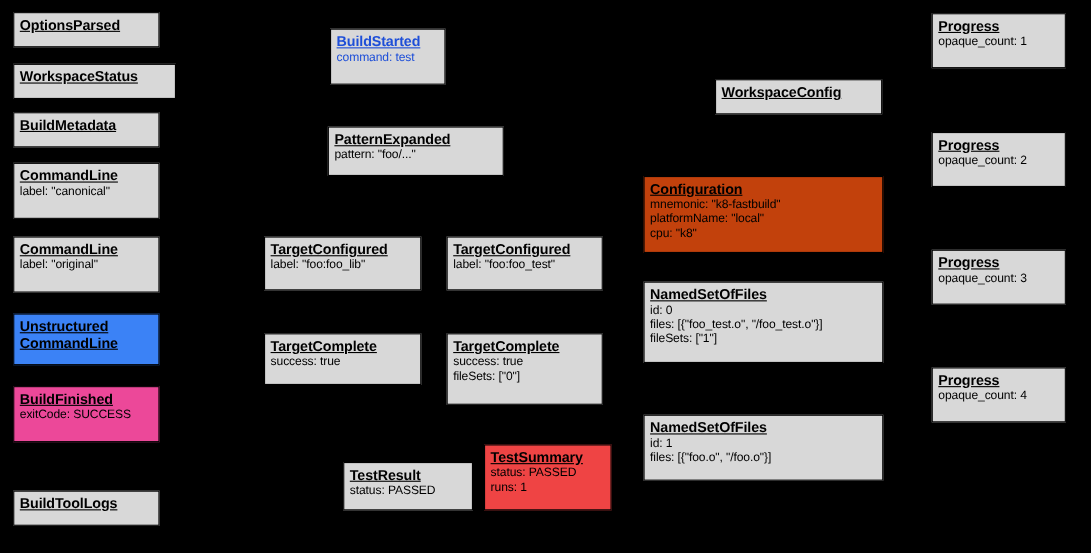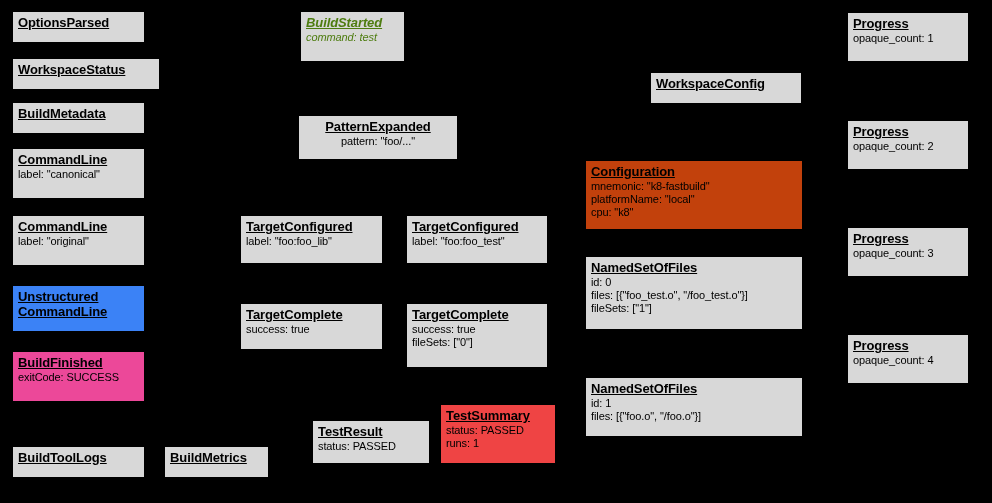--- a/index.html
+++ b/index.html
@@ -84,31 +84,27 @@
     <div class="node" style="left: 12px; top: 351px; width: 133px; height: 51px; background: #ec4899; border-color: rgb(0, 0, 0); color: rgb(0, 0, 0);">
       <span class="node-title">BuildFinished</span>
       <span class="node-attrs">
         <span class="attr">exitCode: SUCCESS</span>
       </span>
     </div>
     <div class="node title-only" style="left: 12px; top: 446px; width: 133px; height: 32px; background: rgb(216, 216, 216); border-color: rgb(0, 0, 0); color: rgb(0, 0, 0);">
       <span class="node-title">BuildToolLogs</span>
       <span class="node-attrs"></span>
     </div>
-    <div class="node title-only" style="left: 164px; top: 446px; width: 105px; height: 32px; background: rgb(216, 216, 216); border-color: rgb(0, 0, 0); color: rgb(0, 0, 0);">
-      <span class="node-title">BuildMetrics</span>
-      <span class="node-attrs"></span>
-    </div>
-    <div class="node" style="left: 300px; top: 11px; width: 105px; height: 51px; background: rgb(216, 216, 216); border-color: rgb(0, 0, 0); color: #4d7c0f; font-style: italic;">
+    <div class="node" style="left: 300px; top: 26px; width: 105px; height: 51px; background: rgb(216, 216, 216); border-color: rgb(0, 0, 0); color: #1d4ed8;">
       <span class="node-title">BuildStarted</span>
       <span class="node-attrs">
         <span class="attr">command: test</span>
       </span>
     </div>
-    <div class="node" style="left: 298px; top: 115px; width: 160px; height: 45px; background: rgb(216, 216, 216); border-color: rgb(0, 0, 0); color: rgb(0, 0, 0); text-align: center;">
+    <div class="node" style="left: 298px; top: 115px; width: 160px; height: 45px; background: rgb(216, 216, 216); border-color: rgb(0, 0, 0); color: rgb(0, 0, 0);">
       <span class="node-title">PatternExpanded</span>
       <span class="node-attrs">
         <span class="attr">pattern: "foo/..."</span>
       </span>
     </div>
     <div class="node" style="left: 240px; top: 215px; width: 143px; height: 49px; background: rgb(216, 216, 216); border-color: rgb(0, 0, 0); color: rgb(0, 0, 0);">
       <span class="node-title">TargetConfigured</span>
       <span class="node-attrs">
         <span class="attr">label: "foo:foo_lib"</span>
       </span>

